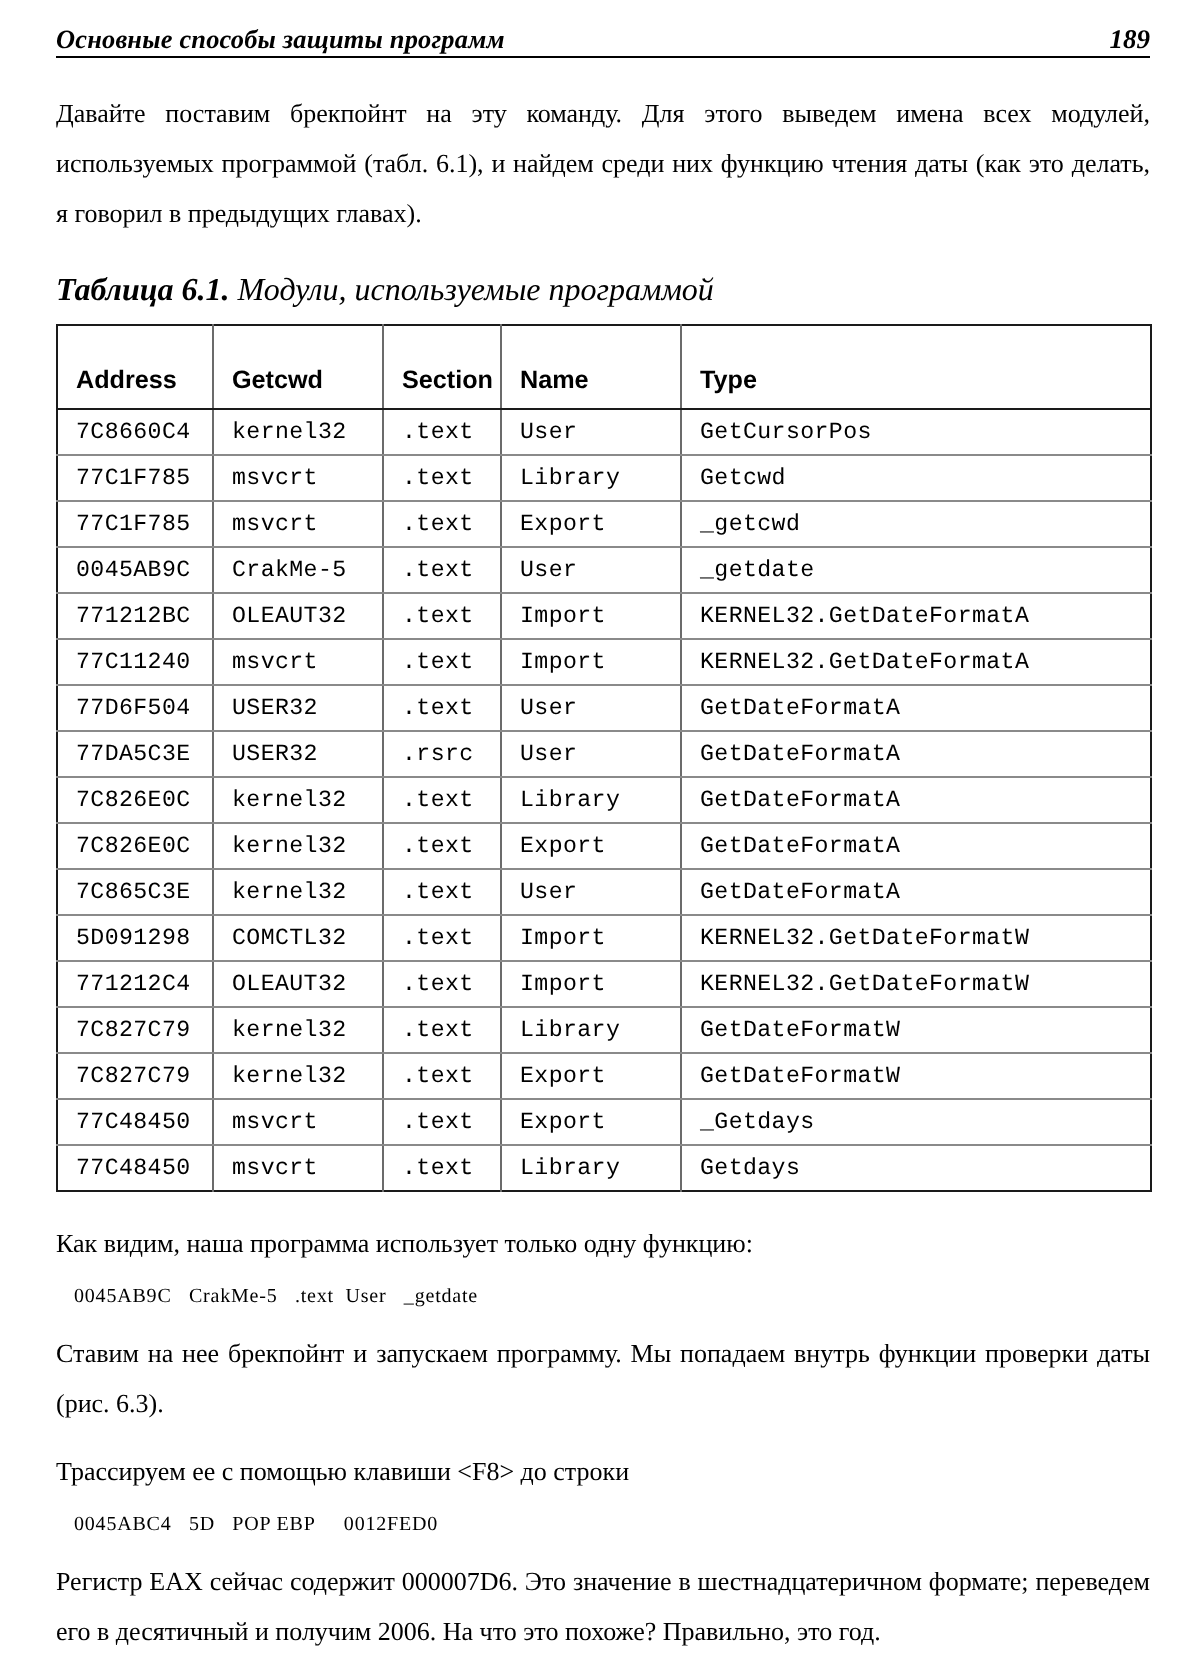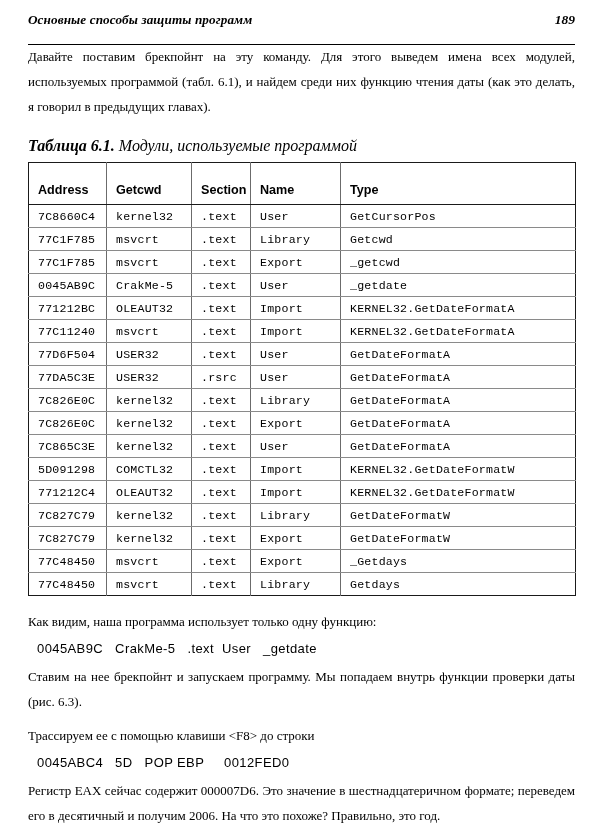--- a/index.html
+++ b/index.html
@@ -27,21 +27,21 @@
   
   .running-head {
     position: absolute;
     left: 28px;
     top: 12px;
     width: 547px;
     display: flex;
     align-items: baseline;
     justify-content: space-between;
     border-bottom: 1.6px solid #000;
-    padding-bottom: 16px;
+    padding-bottom: 0;
   }
   .running-head-title {
     font-style: italic;
     font-weight: 700;
     font-size: 13.2px;
     letter-spacing: 0.1px;
   }
   .running-head-page {
     font-style: italic;
     font-weight: 700;
@@ -59,22 +59,22 @@
     margin: 0 0 0 0;
     font-size: 13px;
     line-height: 25px;
     text-align: justify;
     text-justify: inter-word;
     hyphens: none;
   }
   .para-intro { margin-top: 6px; }
 
   .code-line {
-    font-family: Liberation Sans, sans-serif;
-    font-size: 13px;
+    font-family: Liberation Serif, serif;
+    font-size: 10px;
     line-height: 22px;
     letter-spacing: 0.4px;
     margin: 4px 0 4px 9px;
     white-space: pre;
   }
 
   .gap-sm { height: 9px; }
   .gap-md { height: 13px; }
 
   

